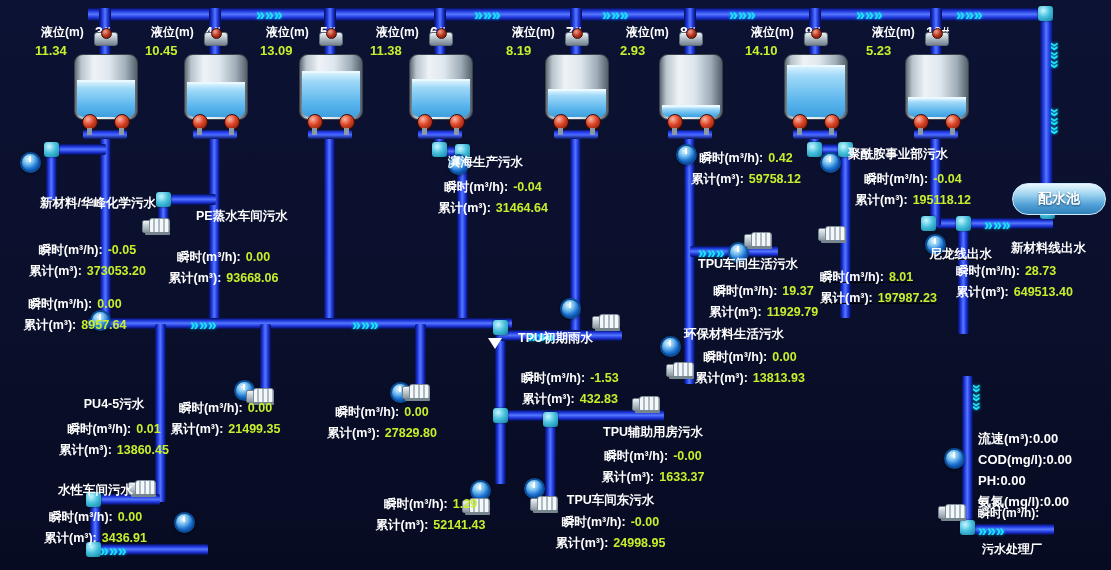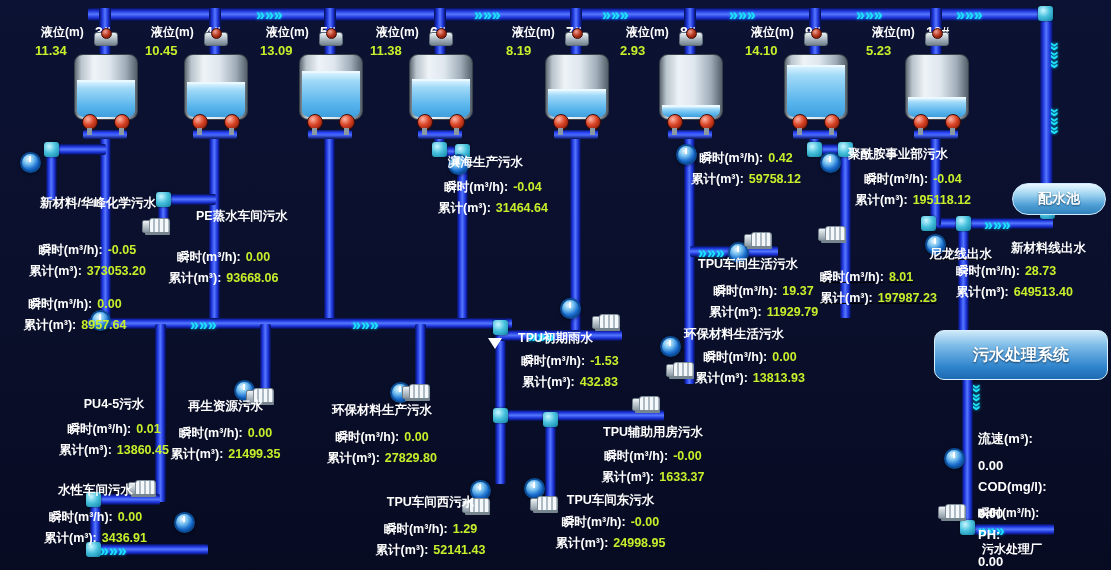--- a/index.html
+++ b/index.html
@@ -68,21 +68,21 @@
   
   .poolbox { position:absolute; left:1012px; top:183px; width:92px; height:30px; border-radius:16px; z-index:7;
         background:linear-gradient(180deg,#eaf8ff 0%,#9ed3f0 35%,#4f9fd6 70%,#2f7fba 100%);
         border:1px solid #cfeaff; color:#fff; font-weight:bold; font-size:14px;
         display:flex; align-items:center; justify-content:center; text-shadow:0 1px 2px #1a4a6e; cursor:pointer; }
   .sysbox { position:absolute; left:934px; top:330px; width:172px; height:48px; border-radius:10px; z-index:7;
         background:linear-gradient(180deg,#cfeaf9 0%,#7fbde8 30%,#2f84cc 75%,#1d6ab2 100%);
         border:1px solid #d8f0ff; color:#fff; font-weight:bold; font-size:16px;
         display:flex; align-items:center; justify-content:center; text-shadow:0 1px 2px #123f66; cursor:pointer; }
   .stats { position:absolute; left:978px; top:428px; z-index:6; }
-  .stat-line { color:#fff; font-weight:bold; font-size:13px; line-height:21px; display:flex; gap:6px; white-space:nowrap;flex-direction:column; }
+  .stat-line { color:#fff; font-weight:bold; font-size:13px; line-height:21px; display:flex; white-space:nowrap; }
   .outlet-label { position:absolute; left:978px; top:505px; z-index:6; color:#fff; font-weight:bold; font-size:12px; }
   .plant-label { position:absolute; left:982px; top:541px; z-index:6; color:#fff; font-weight:bold; font-size:12px; }
 </style>
 </head>
 <body>
 
 <div id="stage">
 
   <div class="ph main" style="left:88px;top:8px;width:965px;"></div>
   <div class="pv main" style="left:1040px;top:8px;height:182px;"></div>
@@ -418,21 +418,21 @@
     <div class="m-line">
         <span class="lbl">瞬时(m³/h):</span>
         <span class="val">0.00</span>
       </div>
     <div class="m-line">
         <span class="lbl">累计(m³):</span>
         <span class="val">8957.64</span>
       </div>
   </div>
   <div class="meter" style="left:494px;top:330px;width:152px;">
-    <div class="m-title" style="padding-left:24px;margin-bottom:4px;">TPU初期雨水</div>
+    <div class="m-title" style="padding-left:24px;margin-bottom:21px;">TPU初期雨水</div>
     <div class="m-line">
         <span class="lbl">瞬时(m³/h):</span>
         <span class="val">-1.53</span>
       </div>
     <div class="m-line">
         <span class="lbl">累计(m³):</span>
         <span class="val">432.83</span>
       </div>
   </div>
   <div class="meter" style="left:670px;top:326px;width:160px;">
@@ -451,32 +451,30 @@
     <div class="m-line">
         <span class="lbl">瞬时(m³/h):</span>
         <span class="val">0.01</span>
       </div>
     <div class="m-line">
         <span class="lbl">累计(m³):</span>
         <span class="val">13860.45</span>
       </div>
   </div>
   <div class="meter" style="left:148px;top:398px;width:155px;">
-    <div class="m-title" style="text-align:center;margin-bottom:8px;">再生资源污水</div>
     <div class="m-line">
         <span class="lbl">瞬时(m³/h):</span>
         <span class="val">0.00</span>
       </div>
     <div class="m-line">
         <span class="lbl">累计(m³):</span>
         <span class="val">21499.35</span>
       </div>
   </div>
   <div class="meter" style="left:298px;top:402px;width:168px;">
-    <div class="m-title" style="text-align:center;margin-bottom:8px;">环保材料生产污水</div>
     <div class="m-line">
         <span class="lbl">瞬时(m³/h):</span>
         <span class="val">0.00</span>
       </div>
     <div class="m-line">
         <span class="lbl">累计(m³):</span>
         <span class="val">27829.80</span>
       </div>
   </div>
   <div class="meter" style="left:568px;top:424px;width:170px;">
@@ -495,21 +493,20 @@
     <div class="m-line">
         <span class="lbl">瞬时(m³/h):</span>
         <span class="val">0.00</span>
       </div>
     <div class="m-line">
         <span class="lbl">累计(m³):</span>
         <span class="val">3436.91</span>
       </div>
   </div>
   <div class="meter" style="left:348px;top:494px;width:165px;">
-    <div class="m-title" style="text-align:center;margin-bottom:8px;">TPU车间西污水</div>
     <div class="m-line">
         <span class="lbl">瞬时(m³/h):</span>
         <span class="val">1.29</span>
       </div>
     <div class="m-line">
         <span class="lbl">累计(m³):</span>
         <span class="val">52141.43</span>
       </div>
   </div>
   <div class="meter" style="left:528px;top:492px;width:165px;">
@@ -518,21 +515,20 @@
         <span class="lbl">瞬时(m³/h):</span>
         <span class="val">-0.00</span>
       </div>
     <div class="m-line">
         <span class="lbl">累计(m³):</span>
         <span class="val">24998.95</span>
       </div>
   </div>
 
   <div class="poolbox">配水池</div>
-  <div class="sysbox">污水处理系统</div>
 
   <div class="stats">
     <div class="stat-line">
         <span>流速(m³):</span>
         <span>0.00</span>
       </div>
     <div class="stat-line">
         <span>COD(mg/l):</span>
         <span>0.00</span>
       </div>

